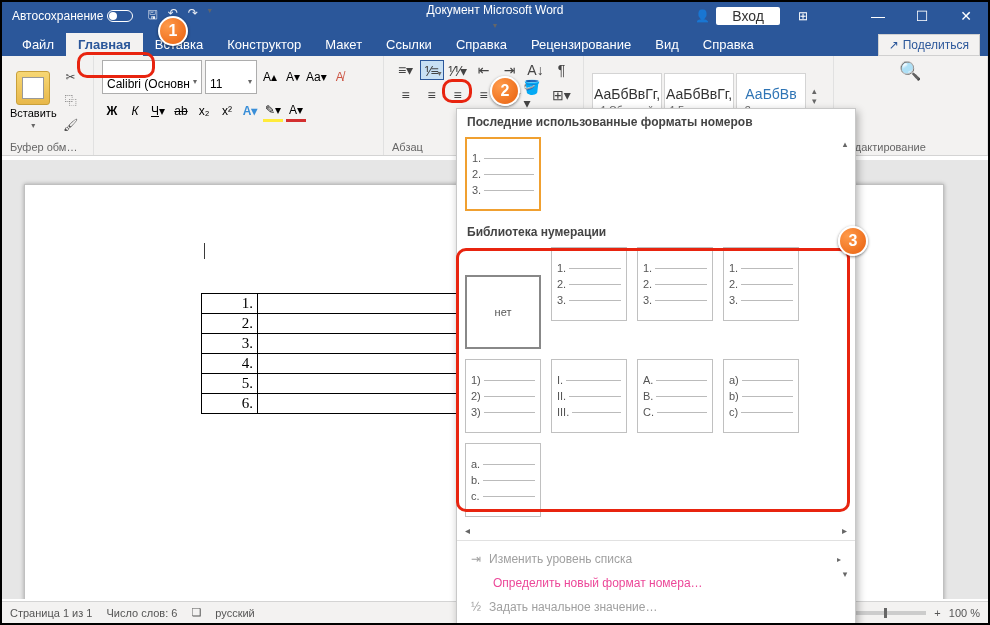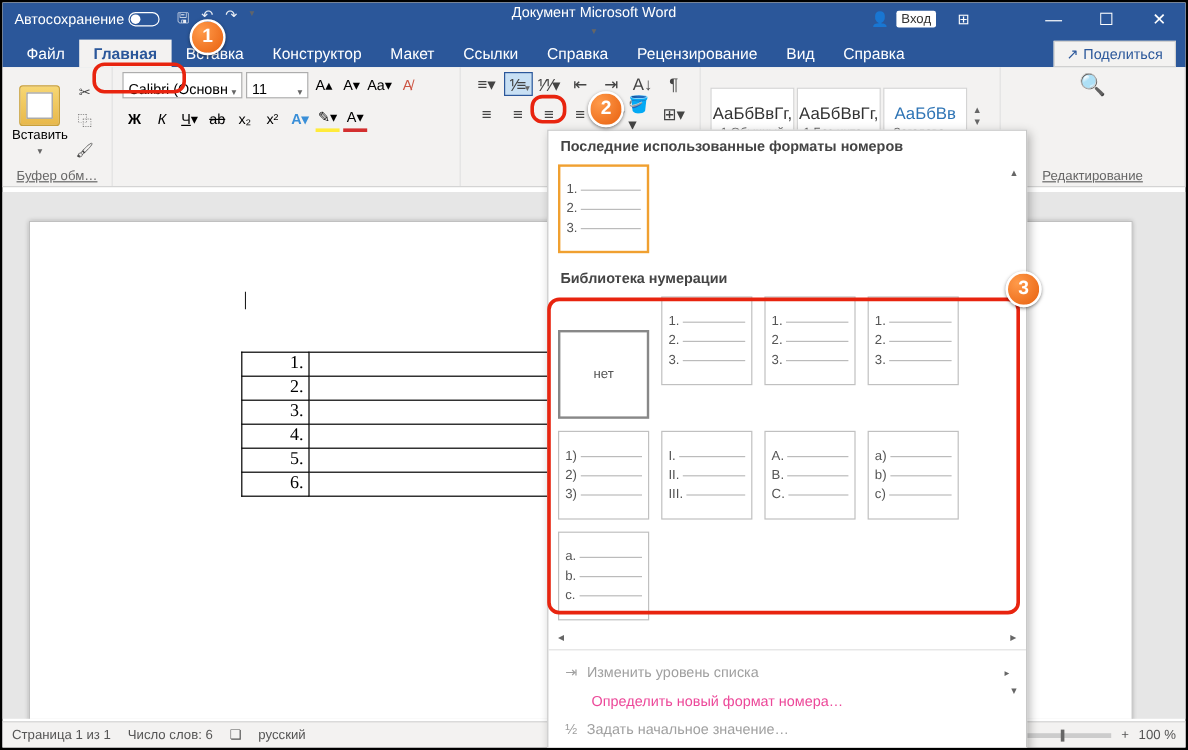--- a/index.html
+++ b/index.html
@@ -6,39 +6,39 @@
 body { width: 990px; height: 625px; background: #fff; overflow: hidden; position: relative; border: 2px solid #000; }
 
 .titlebar { height: 28px; background: #2b579a; color: #fff; display: flex; align-items: center; font-size: 12px; padding: 0 4px; }
 .titlebar .autosave { display: flex; align-items: center; gap: 4px; margin-left: 6px; }
 .toggle { width: 26px; height: 12px; border: 1px solid #fff; border-radius: 8px; position: relative; }
 .toggle::after { content: ""; position: absolute; width: 8px; height: 8px; background: #fff; border-radius: 50%; top: 1px; left: 1px; }
 .qat { display: flex; gap: 10px; margin-left: 14px; }
 .qat span { opacity: .9; }
 .doc-title { position: absolute; left: 50%; transform: translateX(-50%); display: flex; align-items: center; gap: 4px; flex-direction: column; }
 .title-acct { position: absolute; right: 180px; display:flex; align-items:center; gap:6px;}
-.title-acct .login-btn { background:#fff; color:#333; padding:1px 4px; border-radius:2px; font-size:11px; }
+.title-acct .login-btn { background:#fff; color:#333; padding:1px 16px; border-radius:2px; font-size:14px; }
 .win-btns { position: absolute; right: 0; display: flex; }
 .win-btns div { width: 44px; height: 28px; display: flex; align-items: center; justify-content: center; font-size: 14px; }
 
 .tabs { height: 26px; background: #2b579a; display: flex; align-items: flex-end; padding-left: 8px; color:#fff; font-size:13px;text-align:center; }
 .tab { padding: 4px 12px; cursor: pointer; }
 .tab.active { background: #f3f2f1; color: #2b579a; font-weight: 600; }
 .share { margin-left: auto; margin-right: 8px; background:#f3f2f1; color:#2b579a; padding:3px 10px; display:flex; align-items:center; gap:4px; font-size:12px; border:1px solid #d0d0d0; }
 
 .ribbon { height: 100px; background: #f3f2f1; border-bottom: 1px solid #d4d4d4; display: flex; font-size: 12px; }
 .group { border-right: 1px solid #e1e1e1; padding: 4px 8px 2px; display: flex; flex-direction: column; justify-content: space-between; }
-.group-label { text-align: center; color: #666; font-size: 11px; text-decoration: underline; }
+.group-label { color: #666; font-size: 11px; }
 .group-body { display: flex; align-items: center; gap: 4px; flex: 1; }
 .btn-ico { width: 20px; height: 20px; display: inline-flex; align-items: center; justify-content: center; color: #444; }
 .paste-big { display:flex; flex-direction:column; align-items:center; gap:2px; cursor:pointer; }
 .paste-ico { width:34px; height:34px; background:linear-gradient(#f7d774,#e8b84a); border:1px solid #c9a03a; border-radius:3px; position:relative; }
 .paste-ico::after{content:""; position:absolute; top:5px; left:5px; right:5px; bottom:5px; background:#fff; border:1px solid #999;}
 .font-row { display:flex; align-items:center; gap:3px; }
-.font-box { border:1px solid #adadad; background:#fff; height:22px; font-size:12px; padding:0 4px; display:flex; align-items:flex-end; }
+.font-box { border:1px solid #adadad; background:#fff; height:22px; font-size:12px; padding:16px 4px; display:flex; align-items:flex-start; }
 .sel-wide { width:100px; justify-content:space-between; }
 .sel-narrow { width:52px; justify-content:space-between; }
 .fbtn { min-width:20px; height:22px; display:inline-flex; align-items:center; justify-content:center; cursor:pointer; }
 .para-grid { display:flex; flex-direction:column; gap:5px; }
 .para-row { display:flex; gap:2px; }
 .pbtn { width:24px; height:20px; display:inline-flex; align-items:center; justify-content:center; font-size:14px; color:#444; cursor:pointer; position:relative; }
 .pbtn.high { background:#c8e0f4; border:1px solid #2b579a; }
 .styles-box { display:flex; gap:2px; }
 .style-item { width:70px; height:56px; border:1px solid #d4d4d4; background:#fff; display:flex; flex-direction:column; align-items:center; justify-content:center; font-size:10px; color:#666; }
 .style-prev { font-size:14px; color:#333; margin-bottom:3px; }

